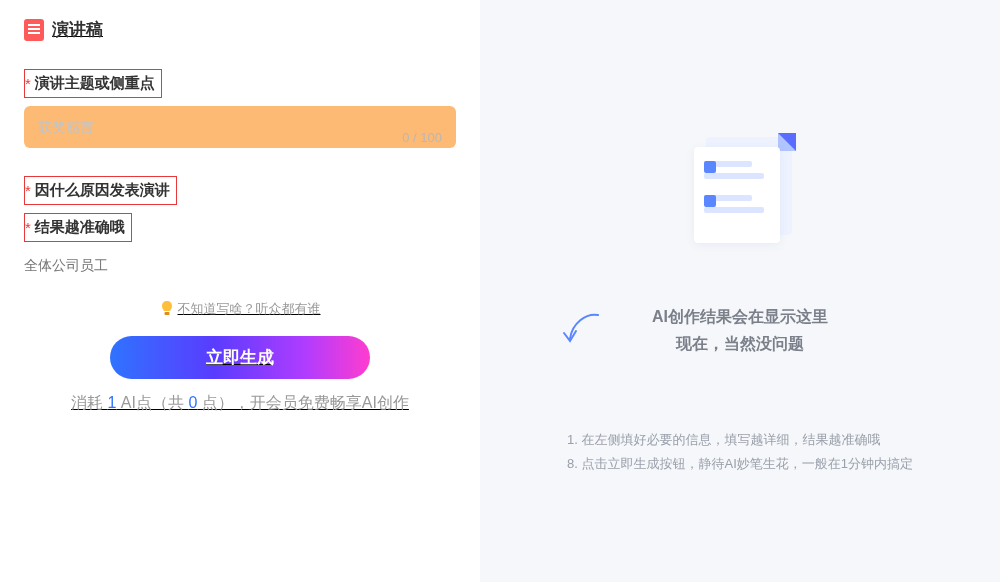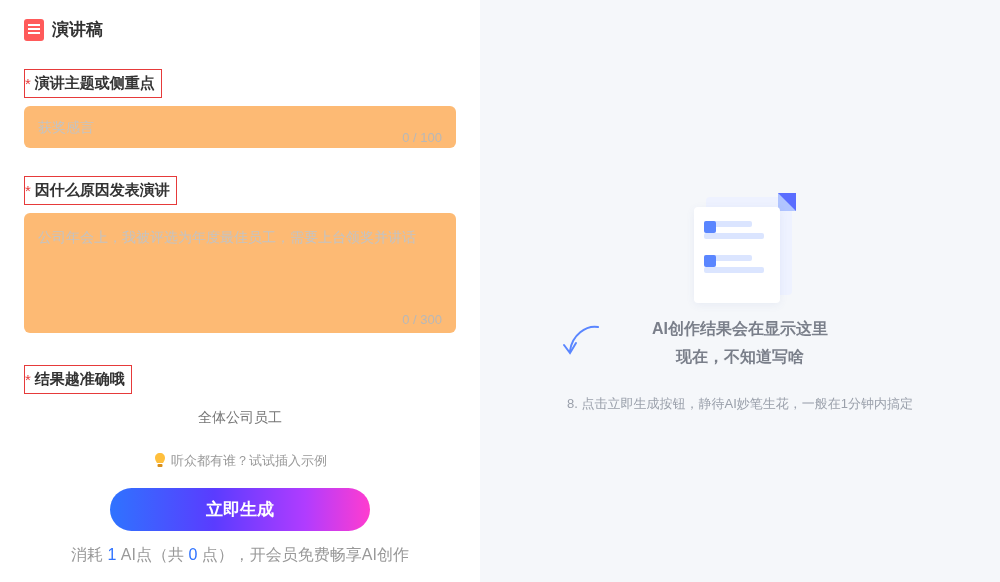--- a/index.html
+++ b/index.html
@@ -8,20 +8,21 @@
       height: 582px;
       font-family: -apple-system, BlinkMacSystemFont, "PingFang SC", "Microsoft YaHei", sans-serif;
       display: flex;
       background: #fff;
     }
     .left-panel {
       width: 480px;
       padding: 18px 24px 12px 24px;
       background: #fff;
       overflow: hidden;
+      text-decoration: underline;
     }
     .header {
       display: flex;
       align-items: center;
       gap: 8px;
       margin-bottom: 28px;
     }
     .doc-icon {
       width: 20px;
       height: 22px;
@@ -99,21 +100,20 @@
       overflow: hidden;
       margin-top: 6px;
     }
     .partial-input {
       width: 100%;
       border: none;
       background: transparent;
       font-size: 14px;
       color: #cfcfcf;
       font-family: inherit;
-      text-align: center;
     }
     .hint-row {
       display: flex;
       align-items: center;
       justify-content: center;
       gap: 4px;
       font-size: 13px;
       color: #999;
       margin: 24px 0 18px;
     }
@@ -141,20 +141,21 @@
     }
     .cost-row .num { color: #2f73ff; }
     .right-panel {
       flex: 1;
       background: #f5f7fa;
       display: flex;
       flex-direction: column;
       align-items: center;
       justify-content: center;
       padding-top: 28px;
+      gap: 48px;
     }
     .doc-illustration {
       width: 120px;
       height: 110px;
       position: relative;
       margin-bottom: 12px;
     }
     .doc-back {
       position: absolute;
       top: 4px;
@@ -245,42 +246,38 @@
       <input class="text-input" type="text" placeholder="获奖感言" style="">
       <span class="counter single">0 / 100</span>
     </div>
   </div>
 
   <div>
     <span class="field-label highlight-box">
       <span class="required-star">*</span>
       <span>因什么原因发表演讲</span>
     </span>
-    <div class="input-group">
-      <textarea class="text-area" placeholder="公司年会上，我被评选为年度最佳员工，需要上台领奖并讲话" style=""></textarea>
-      <span class="counter area">0 / 300</span>
-    </div>
   </div>
 
   <div>
     <span class="field-label highlight-box">
       <span class="required-star">*</span>
       <span>结果越准确哦</span>
     </span>
     <div class="partial-input-wrap">
       <input class="partial-input" type="text" placeholder="全体公司员工" style="">
     </div>
   </div>
 
   <div class="hint-row">
     <svg class="bulb-icon" viewBox="0 0 14 18">
       <path d="M7 1 C4 1 2 3 2 6 C2 8 3 9 4 11 L10 11 C11 9 12 8 12 6 C12 3 10 1 7 1 Z" fill="#ffbf3c"></path>
       <rect x="4.5" y="12" width="5" height="3" rx="1" fill="#d98f1a"></rect>
     </svg>
-    <span>听众都有谁？试试插入示例</span>
+    <span>不知道写啥？听众都有谁</span>
   </div>
 
   <button class="generate-btn">立即生成</button>
 
   <div class="cost-row">
     <span>消耗 </span><span class="num">1</span><span> AI点（共 </span><span class="num">0</span><span> 点），</span><span>开会员免费畅享AI创作</span>
   </div>
 </div>
 
 <div class="right-panel">
@@ -299,20 +296,21 @@
     </div>
   </div>
 
   <div class="arrow-wrap">
     <svg class="curly-arrow" viewBox="0 0 48 44">
       <path d="M40 6 C 28 4, 14 14, 12 30" fill="none" stroke="#5a86ff" stroke-width="2" stroke-linecap="round"></path>
       <path d="M6 24 L12 32 L18 22" fill="none" stroke="#5a86ff" stroke-width="2" stroke-linecap="round"></path>
     </svg>
     <div class="result-heading">
       <div>AI创作结果会在显示这里</div>
-      <div>现在，不知道写啥</div>
+      <div>现在，当然没问题</div>
     </div>
   </div>
 
   <ul class="tip-list">
+    <li>1. 在左侧填好必要的信息，填写越详细，结果越准确哦</li>
     <li>8. 点击立即生成按钮，静待AI妙笔生花，一般在1分钟内搞定</li>
   </ul>
 </div>
 
 </body></html>

